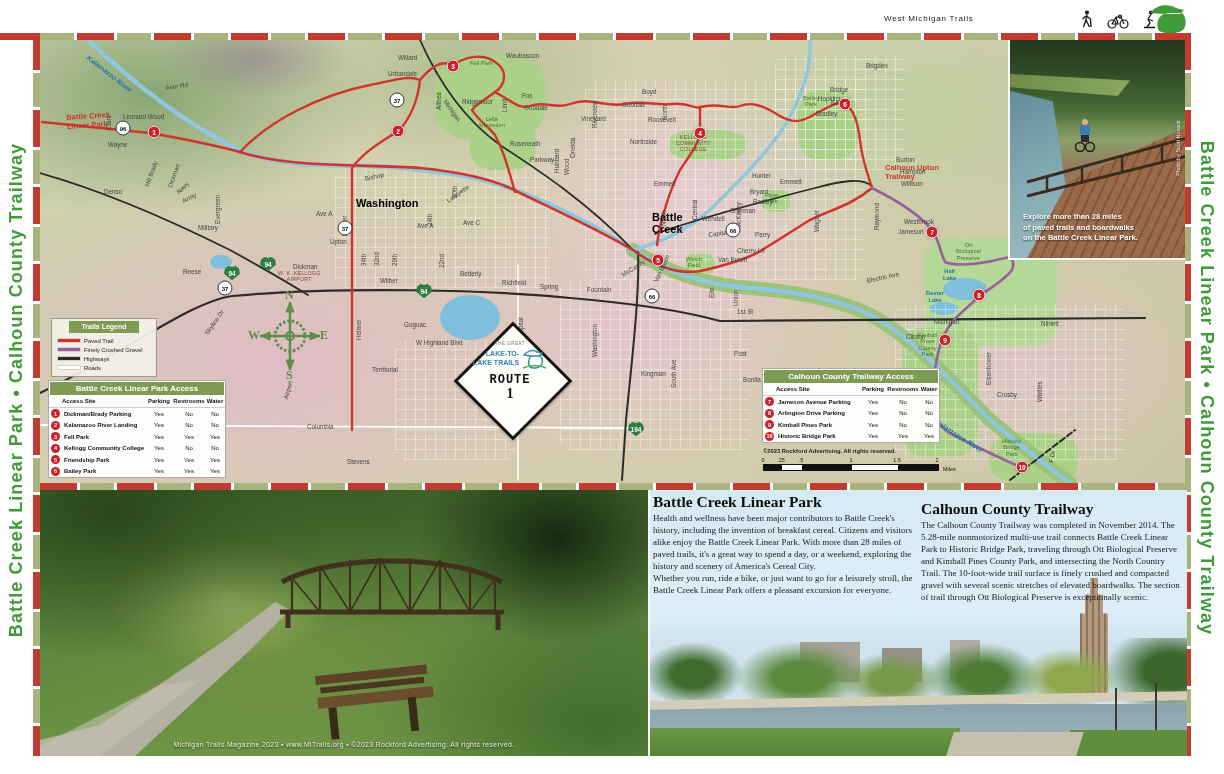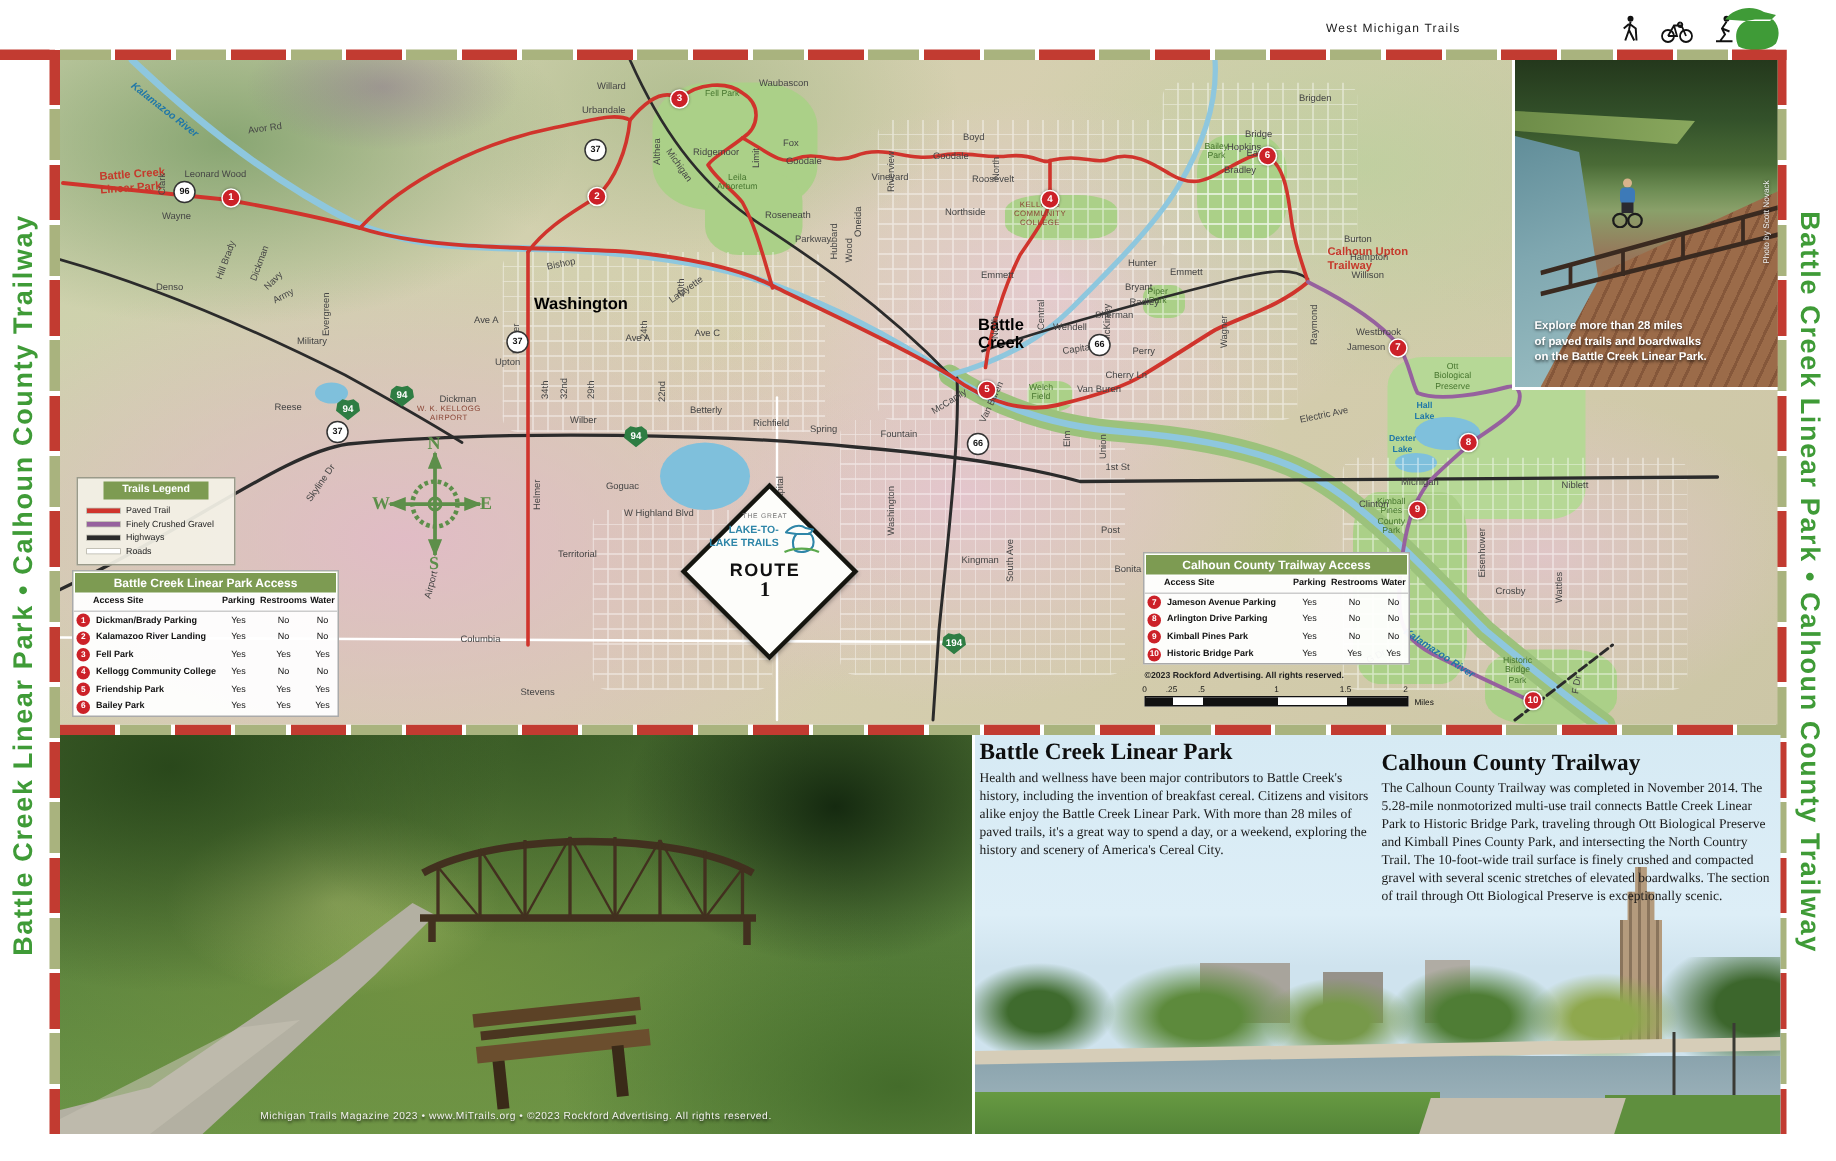--- a/index.html
+++ b/index.html
@@ -83,21 +83,21 @@
   .sb-bar{display:flex;height:5px;width:174px;border:1px solid #111;background:#fff;}
   .sb-bar i{display:block;height:100%;}
   .sb-unit{position:absolute;left:180px;top:9px;font-size:5.5px;color:#111;}
 
   
   .badge-diamond{position:absolute;left:431px;top:299px;width:78px;height:78px;background: #fdfdfa;border:3px solid #15150f;transform:rotate(45deg);z-index:8;box-shadow:1px 1px 3px rgba(0,0,0,.3);}
   .badge-content{position:absolute;left:414px;top:301px;width:112px;height:76px;z-index:9;display:flex;flex-direction:column;align-items:center;justify-content:flex-start;}
   .badge-pre{font-size:4.5px;color:#777;letter-spacing:.5px;text-transform:uppercase;}
   .badge-logo{display:flex;align-items:center;gap:2px;margin-top:1px;}
   .badge-name{font-size:7px;font-weight:bold;color:#2f86a8;text-transform:uppercase;line-height:1.25;text-align:right;}
-  .badge-route{font-family:Liberation Sans, sans-serif;font-weight:bold;font-size:12px;color:#101010;margin-top:2px;letter-spacing:1px;}
+  .badge-route{font-family:Liberation Mono, monospace;font-weight:bold;font-size:12px;color:#101010;margin-top:2px;letter-spacing:1px;}
   .badge-num{font-family:"Liberation Serif",serif;font-weight:bold;font-size:14px;color:#101010;line-height:1;}
 
   
   .compass{position:absolute;left:210px;top:250px;width:80px;height:92px;z-index:4;}
   .compass span{position:absolute;font-family:"Liberation Serif",serif;color:#5d8f4a;font-size:12px;font-weight:bold;}
   .compass .n{left:35px;top:-2px;} .compass .s{left:36px;top:78px;}
   .compass .w{left:-2px;top:38px;} .compass .e{left:70px;top:38px;}
 
   
   .inset{position:absolute;left:968px;top:0;width:177px;height:218px;z-index:9;border-left:2px solid #fff;border-bottom:2px solid #fff;overflow:hidden;
@@ -626,20 +626,21 @@
     <div class="br-lawn"></div>
     <div class="br-lawn2"></div>
     <div class="br-walk"></div>
     <div class="br-lamp" style="left:465px;top:198px;height:42px;"></div>
     <div class="br-lamp" style="left:505px;top:192px;height:48px;"></div>
 
     <div class="art art1">
       <h2>Battle Creek Linear Park</h2>
       <div id="art1-paras">
           <p>Health and wellness have been major contributors to Battle Creek's history, including the invention of breakfast cereal. Citizens and visitors alike enjoy the Battle Creek Linear Park. With more than 28 miles of paved trails, it's a great way to spend a day, or a weekend, exploring the history and scenery of America's Cereal City.</p>
+          <p>Whether you run, ride a bike, or just want to go for a leisurely stroll, the Battle Creek Linear Park offers a pleasant excursion for everyone.</p>
         </div>
     </div>
     <div class="art art2">
       <h2>Calhoun County Trailway</h2>
       <div id="art2-paras">
           <p>The Calhoun County Trailway was completed in November 2014. The 5.28-mile nonmotorized multi-use trail connects Battle Creek Linear Park to Historic Bridge Park, traveling through Ott Biological Preserve and Kimball Pines County Park, and intersecting the North Country Trail. The 10-foot-wide trail surface is finely crushed and compacted gravel with several scenic stretches of elevated boardwalks. The section of trail through Ott Biological Preserve is exceptionally scenic.</p>
         </div>
     </div>
   </div>
 

